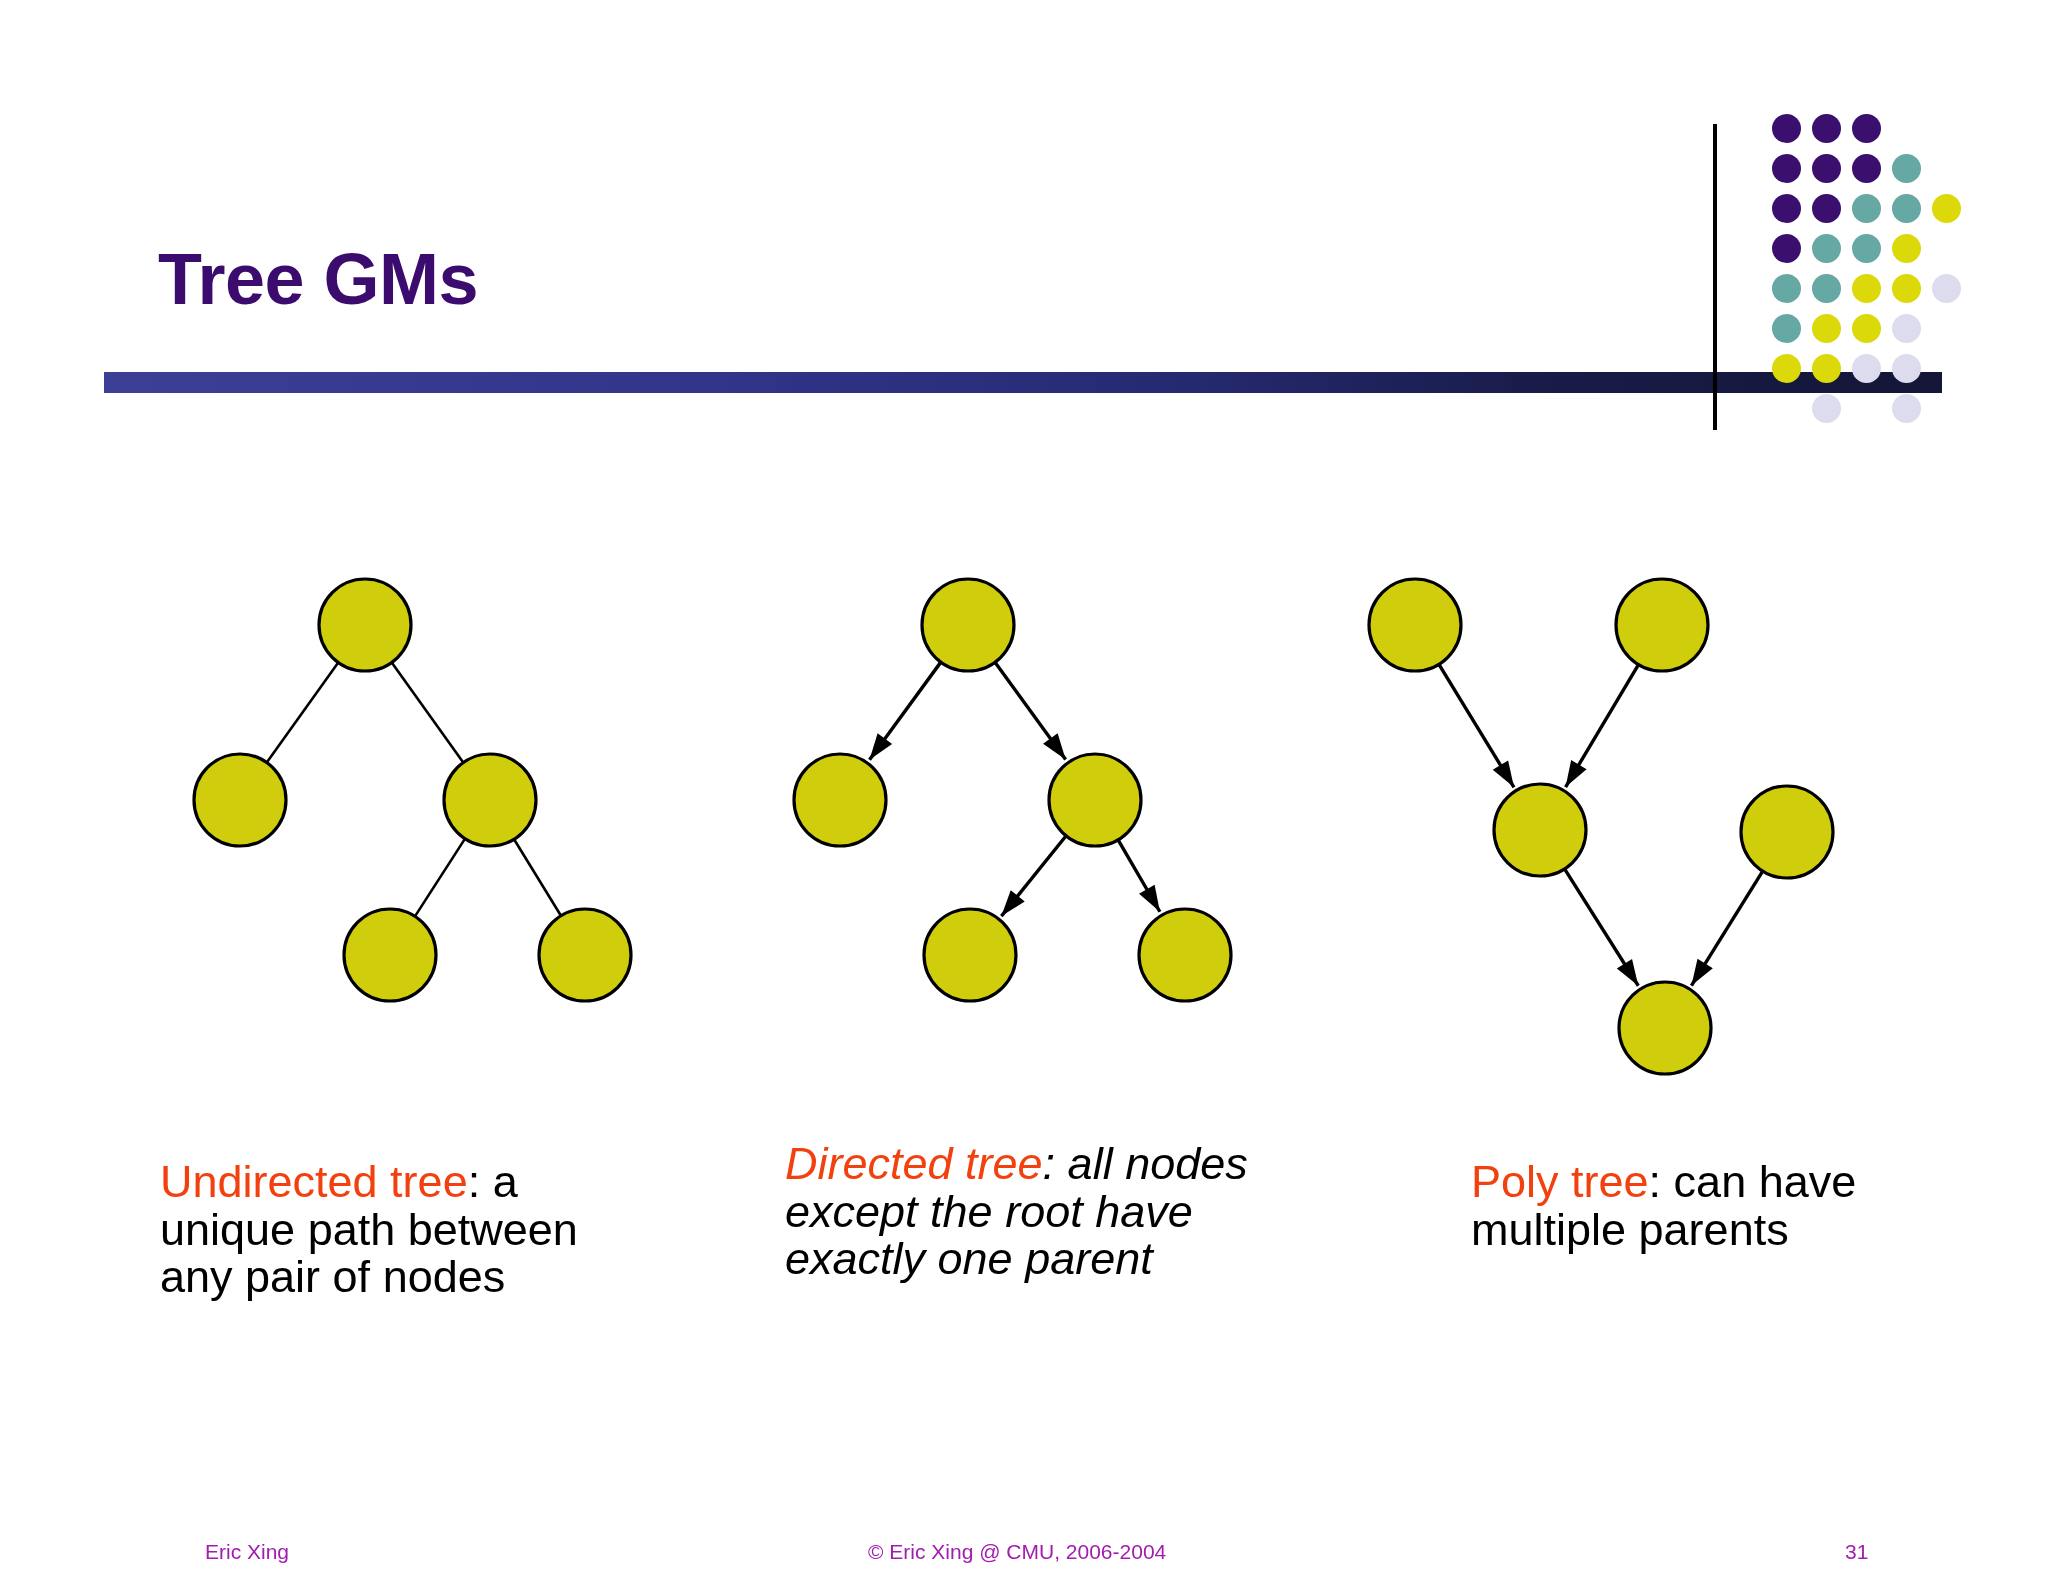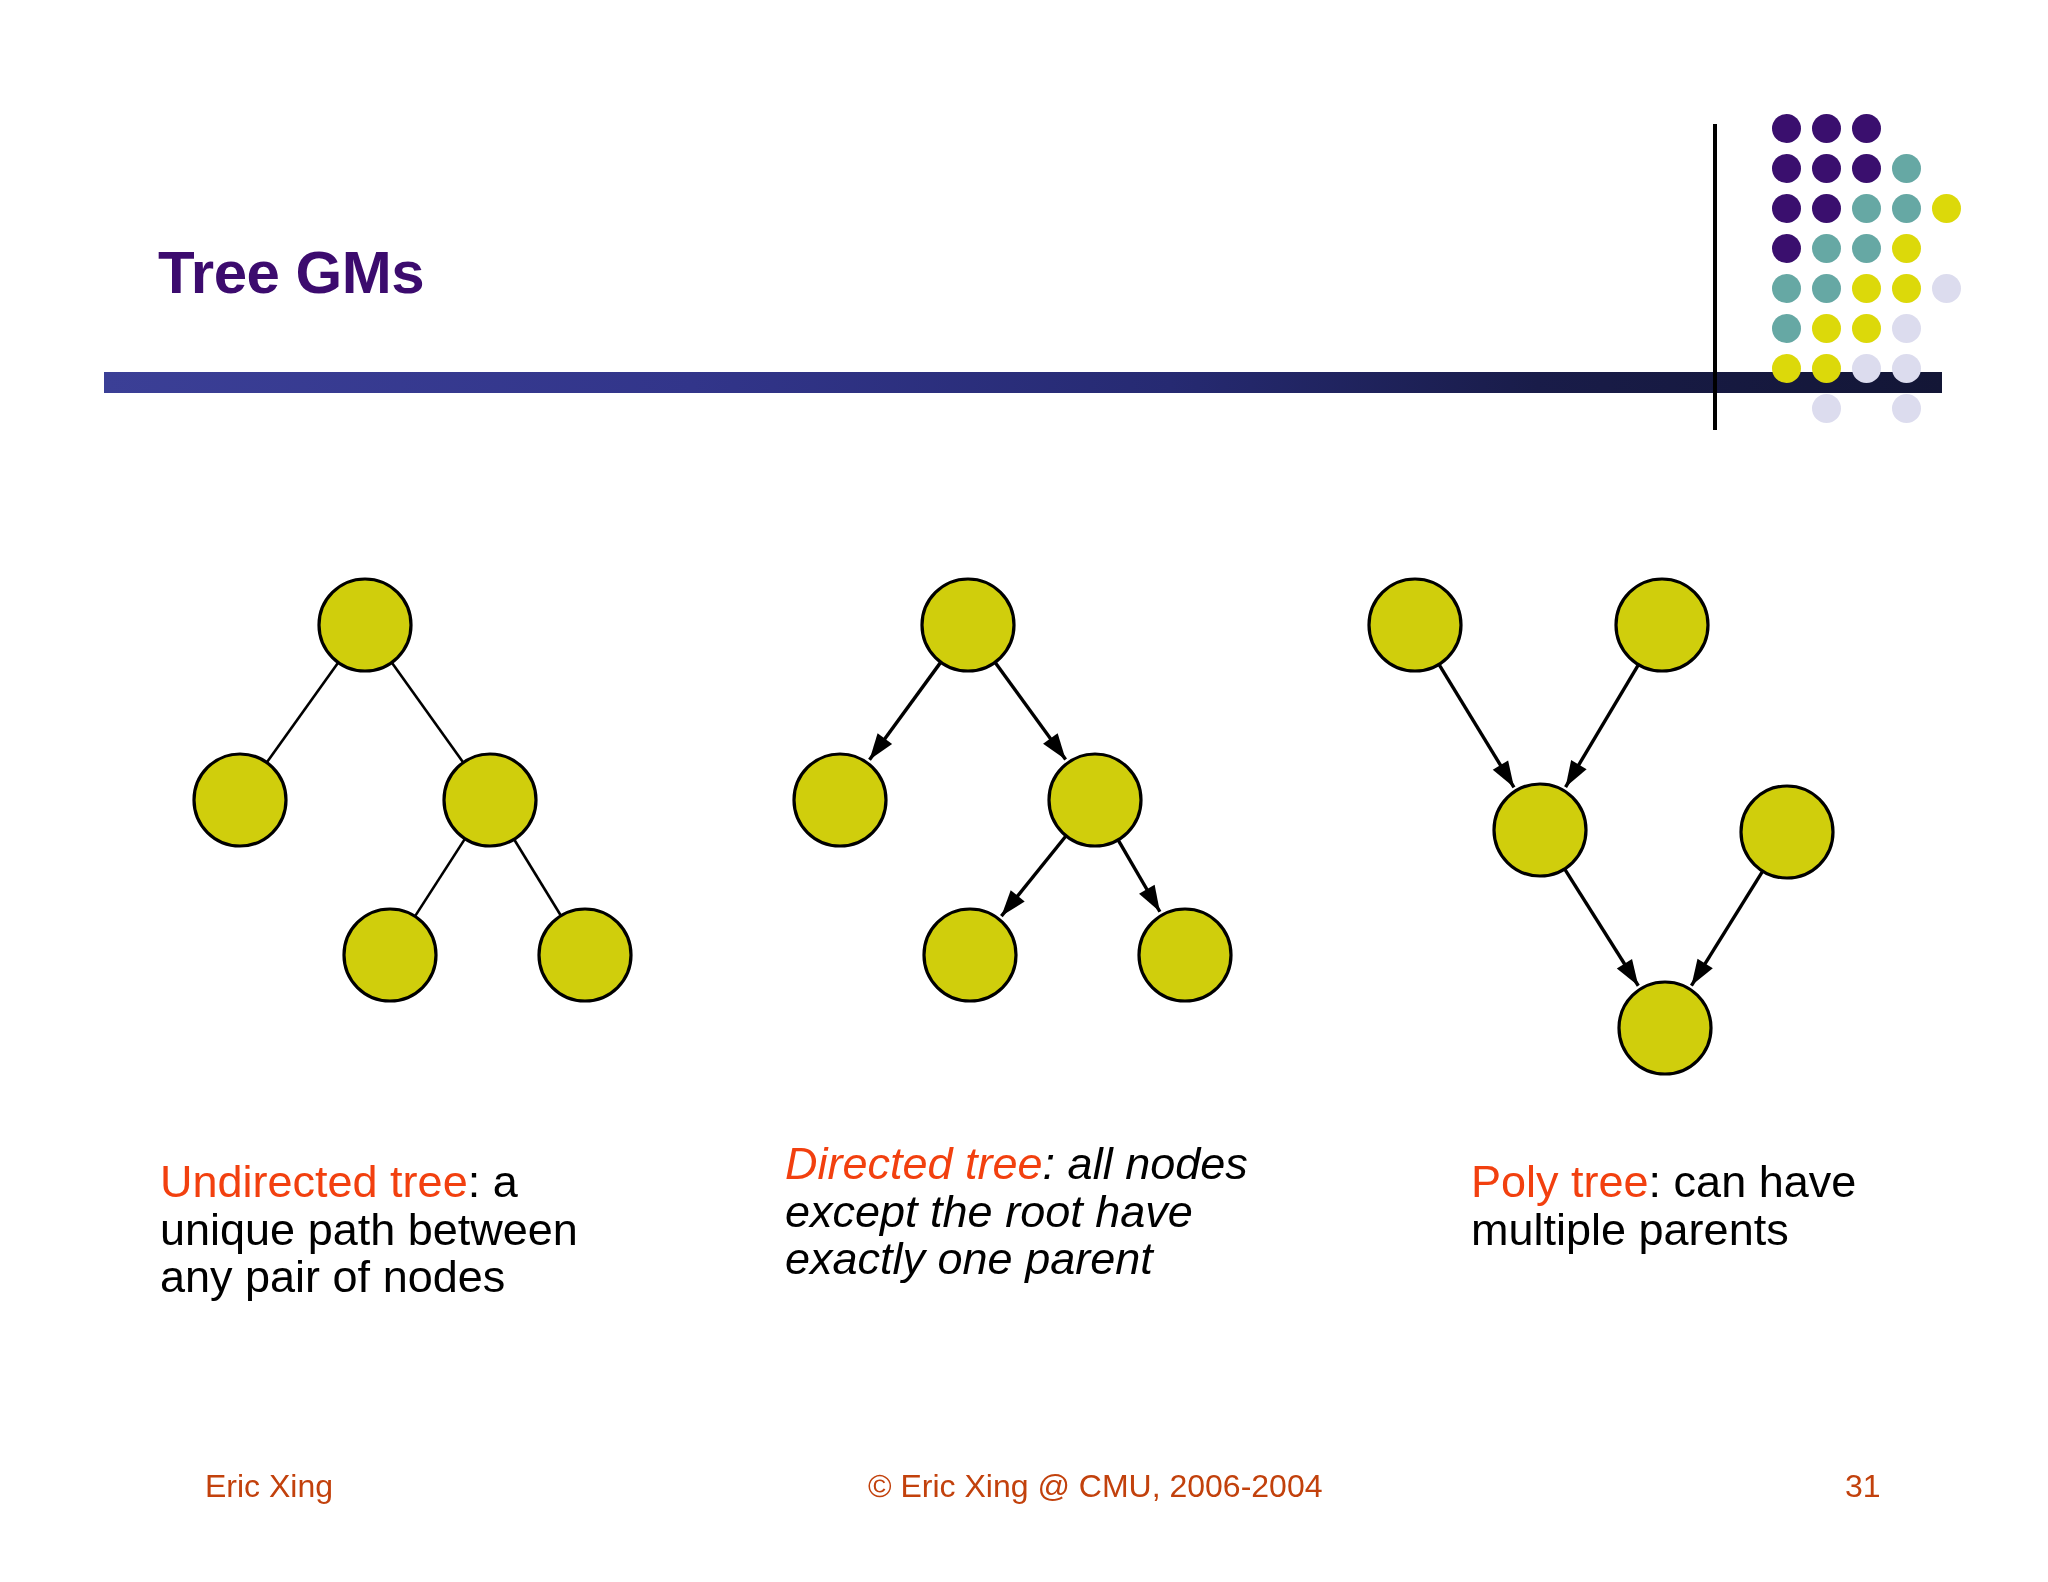--- a/index.html
+++ b/index.html
@@ -13,21 +13,21 @@
     position: relative;
     overflow: hidden;
     font-family: "Liberation Sans", sans-serif;
   }
 
   
   #slide-title {
     position: absolute;
     left: 158px;
     top: 238px;
-    font-size: 60px;
+    font-size: 72px;
     font-weight: bold;
     color: #3c0b6e;
     letter-spacing: -0.5px;
     white-space: nowrap;
   }
 
   #title-rule {
     position: absolute;
     left: 104px;
     top: 372px;
@@ -79,23 +79,23 @@
   .caption .term {
     color: #f2400f;
   }
   #caption-undirected { left: 160px; top: 1158px; width: 500px; }
   #caption-directed   { left: 785px; top: 1140px; width: 530px; font-style: italic; }
   #caption-poly       { left: 1440px; top: 1158px; width: 520px; margin-left: 31px; }
 
   
   .footer-text {
     position: absolute;
-    top: 1468px;
-    font-size: 32px;
-    color: #c2410c;
+    top: 1540px;
+    font-size: 21px;
+    color: #a21caf;
     white-space: nowrap;
   }
   #footer-author { left: 205px; }
   #footer-copyright { left: 868px; }
   #footer-pagenum { left: 1845px; }
 </style>
 </head>
 <body>
 
 <div id="slide-title">Tree GMs</div>

